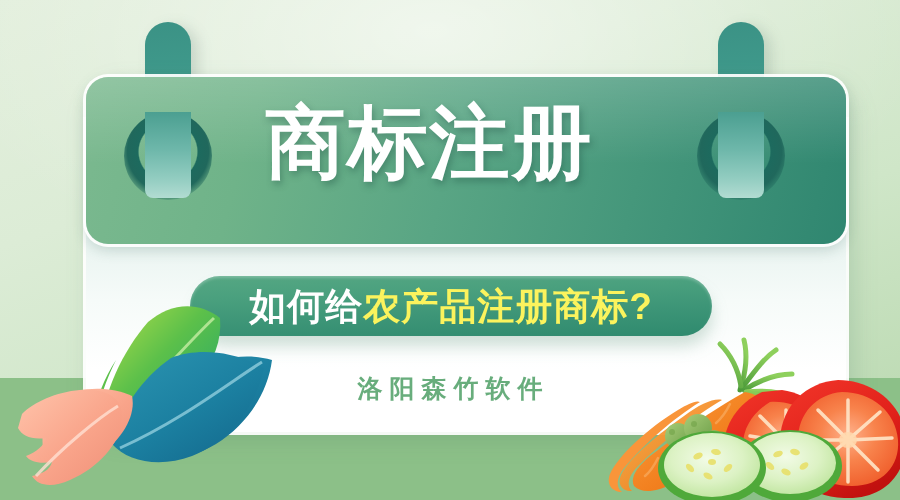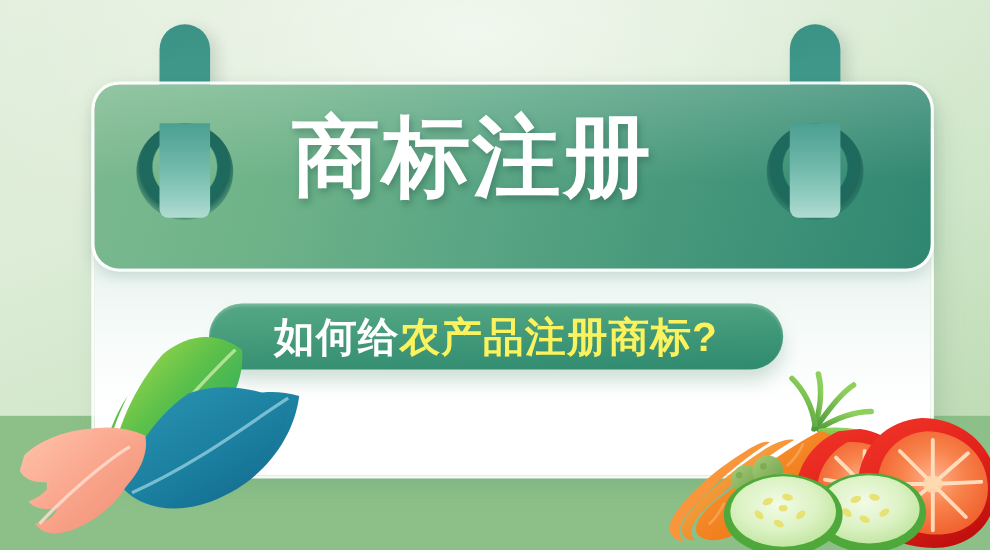--- a/index.html
+++ b/index.html
@@ -205,20 +205,21 @@
   <div class="hanger-front left"></div>
   <div class="hanger-front right"></div>
 
   <div class="title">商标注册</div>
 
   <div class="pill-shadow"></div>
   <div class="pill">
     <div class="pill-text"><span class="w">如何给</span><span class="y">农产品注册商标?</span></div>
   </div>
 
+  <div class="brand">洛阳森竹软件</div>
 
   <svg class="art" viewBox="0 0 900 500">
     <defs>
       <linearGradient id="gLeafGreen" x1="0" y1="0" x2="1" y2="1">
         <stop offset="0%" stop-color="#b6e04a"></stop>
         <stop offset="45%" stop-color="#5cc04a"></stop>
         <stop offset="100%" stop-color="#1ba36e"></stop>
       </linearGradient>
       <linearGradient id="gLeafTeal" x1="0.1" y1="0" x2="0.9" y2="1">
         <stop offset="0%" stop-color="#2a93b0"></stop>

